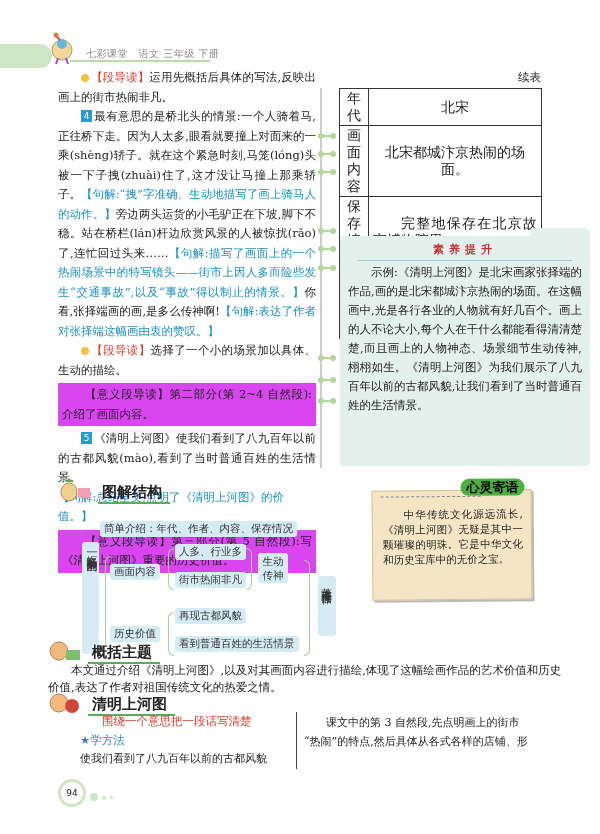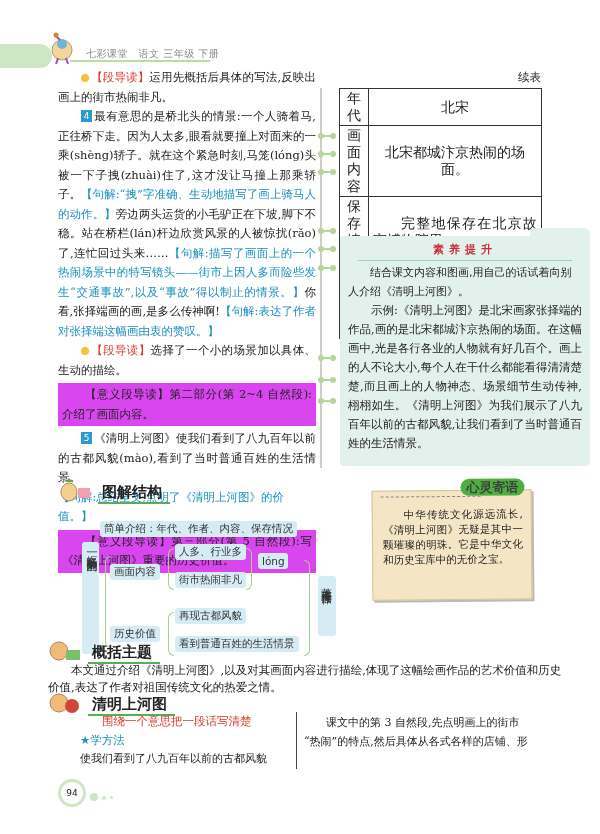--- a/index.html
+++ b/index.html
@@ -39,21 +39,21 @@
   .section-mascot { width: 34px; height: 26px; margin-right: 6px; position: relative; }
   .section-title { font-family: "DejaVu Sans", sans-serif; font-weight: bold; font-size: 15px; color: #222; border-bottom: 2px solid #5aac5a; padding: 0 8px 0 4px; }
 
   .diagram { position: absolute; left: 60px; top: 500px; width: 300px; height: 140px; font-family: "DejaVu Sans", sans-serif; font-size: 10.5px; margin-top: 20px; }
   .dbox { position: absolute; background: #d6ecf5; border-radius: 3px; padding: 1px 4px; color: #333; white-space: nowrap; }
   .dbox.v { writing-mode: vertical-rl; text-orientation: upright; padding: 4px 1px; letter-spacing: 1px; }
   .brace { position: absolute; border: 1.5px solid #a6d18e; border-right: none; border-radius: 8px 0 0 8px; width: 6px; }
   .brace.r { border-left: none; border-right: 1.5px solid #a6d18e; border-radius: 0 8px 8px 0; }
 
   .heart-note { position: absolute; left: 372px; top: 490px; width: 160px; height: 110px; background: #f4e5c4; border: 1px solid #d6c39a; box-shadow: 2px 2px 0 #b9b9b9; padding: 16px 8px 6px 10px; font-family: "DejaVu Sans", sans-serif; font-size: 10.5px; line-height: 15px; transform: rotate(-0.5deg); }
-  .heart-note-title { position: absolute; right: 6px; top: -12px; font-family: Liberation Sans, sans-serif; font-weight: bold; font-size: 13px; color: #404040; background: #4caf3f; border-radius: 10px; padding: 1px 6px; }
+  .heart-note-title { position: absolute; right: 6px; top: -12px; font-family: Liberation Sans, sans-serif; font-weight: bold; font-size: 13px; color: #000000; background: #4caf3f; border-radius: 10px; padding: 1px 6px; }
   .heart-note-text { text-indent: 2em; text-align: justify; }
   .dashes { position: absolute; left: 8px; top: 5px; width: 100px; height: 6px; border-top: 1px dashed #888; }
 
   .summary { position: absolute; left: 48px; top: 662px; width: 520px; font-size: 11.5px; line-height: 17px; text-indent: 2em; }
   .writing-sub { position: absolute; left: 102px; top: 714px; color: #d83a2a; font-family: "DejaVu Sans", sans-serif; font-size: 11.5px; }
   .method-label { position: absolute; left: 80px; top: 733px; color: #1a8fc0; font-family: "DejaVu Sans", sans-serif; font-size: 11.5px; }
   .method-text { position: absolute; left: 80px; top: 751px; width: 208px; font-size: 11px; }
   .col-divider { position: absolute; left: 296px; top: 712px; width: 1px; height: 57px; background: #444; }
   .right-text { position: absolute; left: 304px; top: 713px; width: 240px; font-size: 11px; line-height: 19px; }
   .right-text .p2 { text-indent: 2em; }
@@ -121,21 +121,20 @@
   </tr>
   <tr>
     <td class="k">历史价值</td>
     <td class="j">让人们了解了八九百年以前的古都风貌和当时普通百姓的生活情景。</td>
   </tr>
 </tbody>
   </table>
 
 <div class="literacy">
   <div class="lit-title">素养提升</div>
-  <p class="lit-task">结合课文内容和图画,用自己的话试着向别人介绍《清明上河图》。</p>
   <p class="lit-example">示例:《清明上河图》是北宋画家张择端的作品,画的是北宋都城汴京热闹的场面。在这幅画中,光是各行各业的人物就有好几百个。画上的人不论大小,每个人在干什么都能看得清清楚楚,而且画上的人物神态、场景细节生动传神,栩栩如生。《清明上河图》为我们展示了八九百年以前的古都风貌,让我们看到了当时普通百姓的生活情景。</p>
 </div>
 
 <div class="section-head" style="left:58px; top:478px;">
   <svg class="section-mascot" viewBox="0 0 34 26">
     <ellipse cx="11" cy="14" rx="8" ry="9" fill="#f3cf8e" stroke="#a86" stroke-width="1"></ellipse>
     <path d="M7 4 L11 0 L15 4" fill="#6a4"></path>
     <rect x="20" y="10" width="12" height="10" fill="#f0a0b0"></rect>
   </svg>
   <div class="section-title">图解结构</div>
@@ -144,21 +143,21 @@
 <div class="diagram">
   <div class="dbox" style="left:40px; top:1px;">简单介绍：年代、作者、内容、保存情况</div>
   <div class="dbox v" style="left:22px; top:22px; height:112px; font-size:11px;">一幅名扬中外的画</div>
   <div class="brace" style="left:45px; top:36px; height:92px;"></div>
   <div class="dbox" style="left:50px; top:44px;">画面内容</div>
   <div class="dbox" style="left:50px; top:106px;">历史价值</div>
   <div class="brace" style="left:108px; top:28px; height:42px;"></div>
   <div class="dbox" style="left:115px; top:24px;">人多、行业多</div>
   <div class="dbox" style="left:115px; top:52px;">街市热闹非凡</div>
   <div class="brace r" style="left:186px; top:28px; height:42px;"></div>
-  <div class="dbox" style="left:198px; top:33px; white-space:normal; width:30px; line-height:14px; text-align:center;">lóng</div>
+  <div class="dbox" style="left:198px; top:33px; white-space:normal; width:30px; line-height:14px; text-align:center;">生动传神</div>
   <div class="brace" style="left:108px; top:92px; height:44px;"></div>
   <div class="dbox" style="left:115px; top:88px;">再现古都风貌</div>
   <div class="dbox" style="left:115px; top:116px;">看到普通百姓的生活情景</div>
   <div class="brace r" style="left:244px; top:40px; height:96px;"></div>
   <div class="dbox v" style="left:258px; top:56px; height:60px; padding:3px 2px;">
     <span>艺术瑰宝</span><span>传世杰作</span>
   </div>
 </div>
 
 <div class="heart-note">

